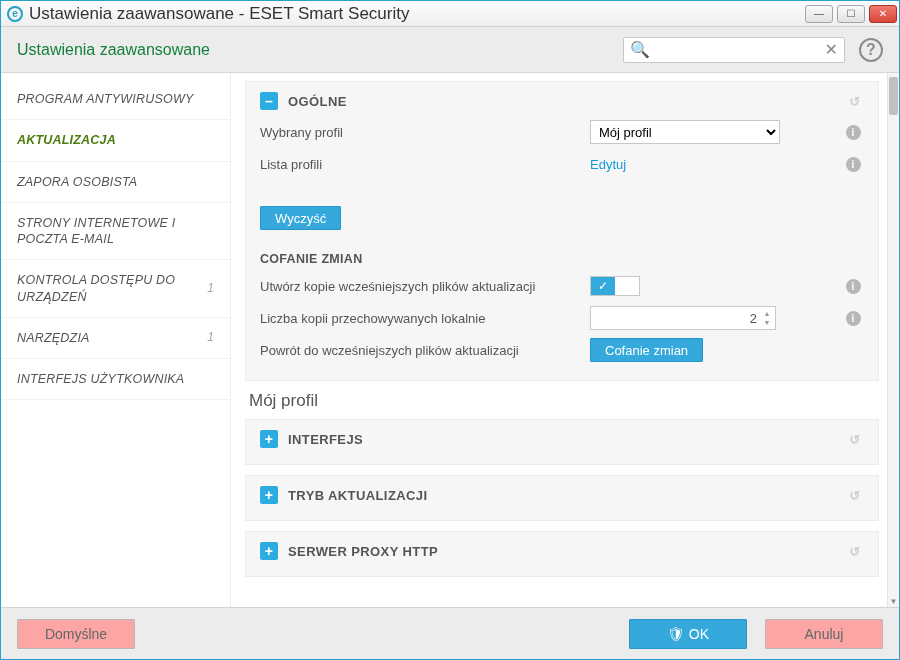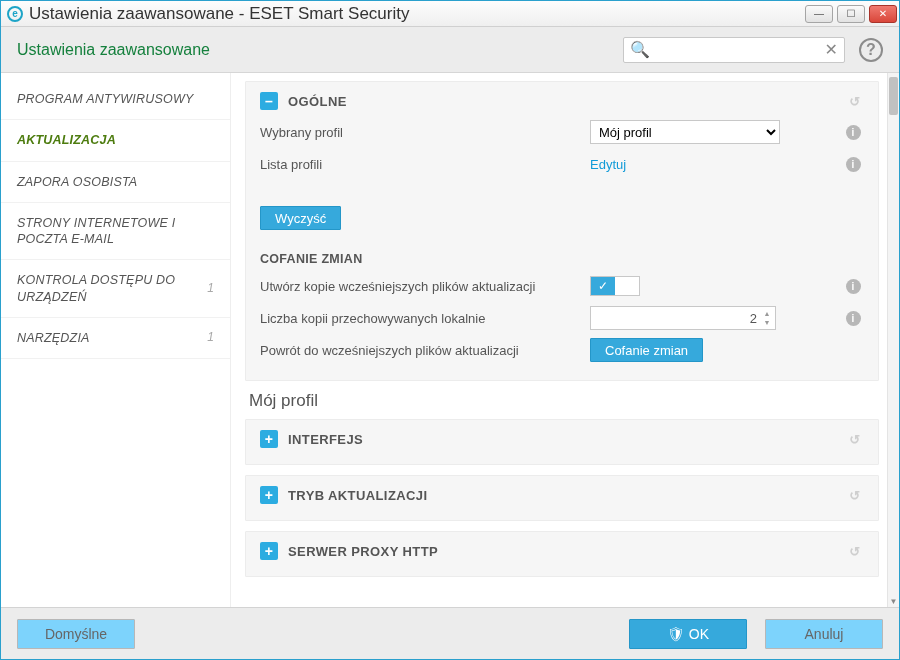--- a/index.html
+++ b/index.html
@@ -62,21 +62,21 @@
   .numbox{width:186px;height:24px;border:1px solid #c8c8c8;background:#fff;display:flex;align-items:center;padding:0 18px 0 6px;justify-content:flex-end;position:relative;font-size:13px;}
   .numbox .stepper{position:absolute;right:2px;top:2px;bottom:2px;width:12px;display:flex;flex-direction:column;color:#999;font-size:7px;}
   .numbox .stepper span{flex:1;display:flex;align-items:center;justify-content:center;}
 
   .profile-heading{font-size:17px;color:#555;font-weight:300;margin:6px 0 8px 4px;}
   .panel.collapsed{padding-bottom:10px;}
 
   
   .footer{height:52px;background:#ececec;border-top:1px solid #d3d3d3;display:flex;align-items:center;padding:0 16px;}
   .fbtn{height:30px;min-width:118px;display:flex;align-items:center;justify-content:center;font-size:14px;border-radius:1px;}
-  .fbtn.default{background:#7dd3fc;color:#666;border:1px solid #b7b7b7;}
+  .fbtn.default{background:#fca5a5;color:#666;border:1px solid #b7b7b7;}
   .fbtn.primary{background:#36a9dc;color:#fff;border:1px solid #2496c8;}
   .fbtn .shield{margin-right:4px;}
   .footer .spacer{flex:1;}
   .footer .gap{width:18px;}
 </style>
 </head>
 <body>
 
 <div class="window">
 
@@ -124,20 +124,24 @@
         <span class="count"></span>
       </div>
       <div class="side-item">
         <span>KONTROLA DOSTĘPU DO URZĄDZEŃ</span>
         <span class="count">1</span>
       </div>
       <div class="side-item">
         <span>NARZĘDZIA</span>
         <span class="count">1</span>
       </div>
+      <div class="side-item">
+        <span>INTERFEJS UŻYTKOWNIKA</span>
+        <span class="count"></span>
+      </div>
     </div>
 
     <div class="main">
       <div class="scroll">
 
         <div class="panel">
           <div class="panel-header">
             <div class="toggle">
                 <span>–</span>
               </div>

